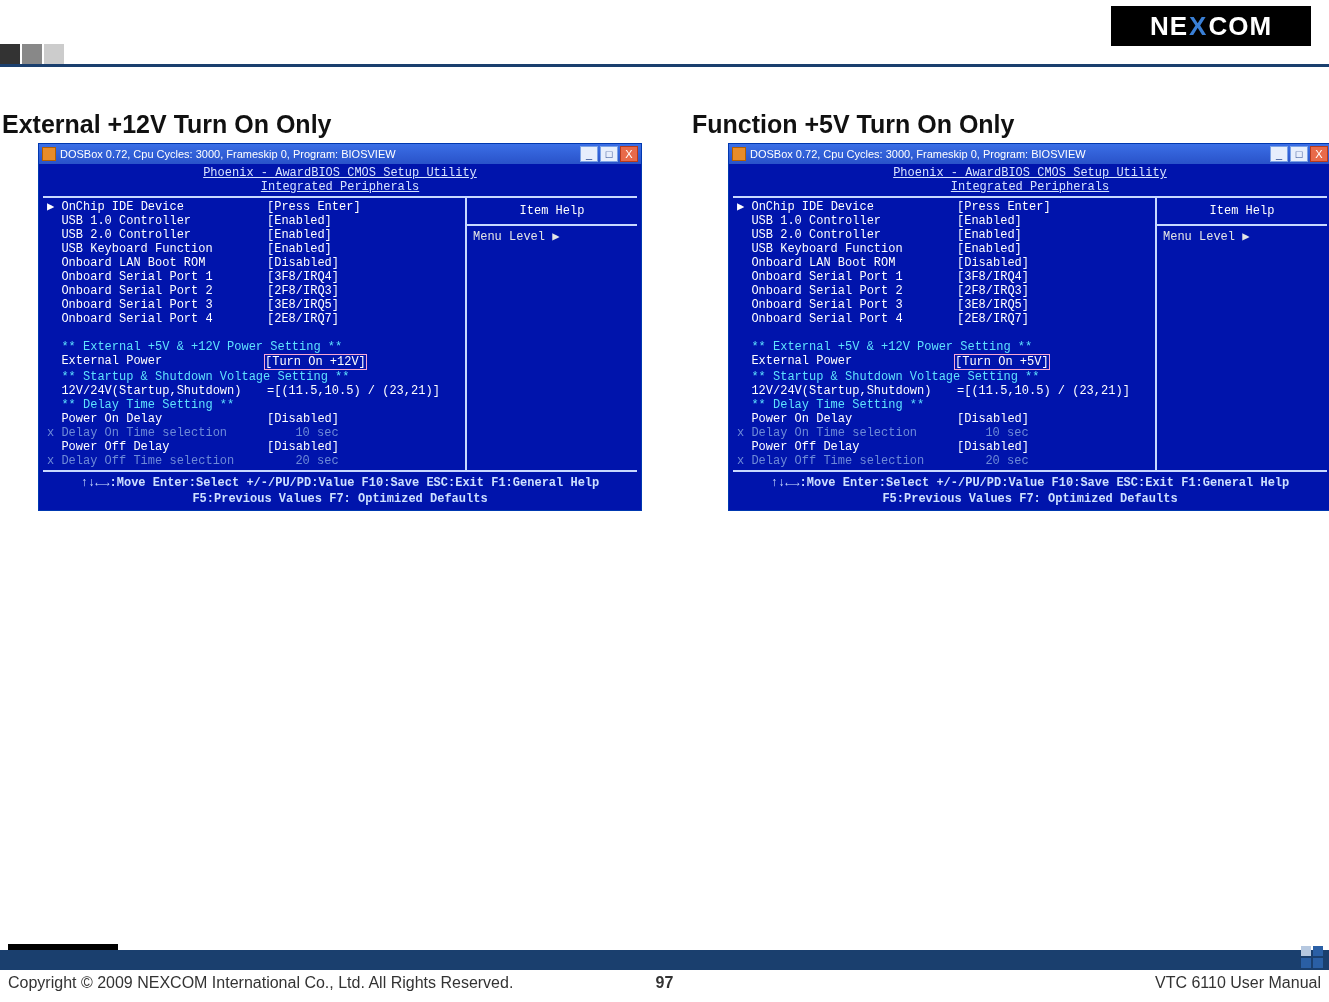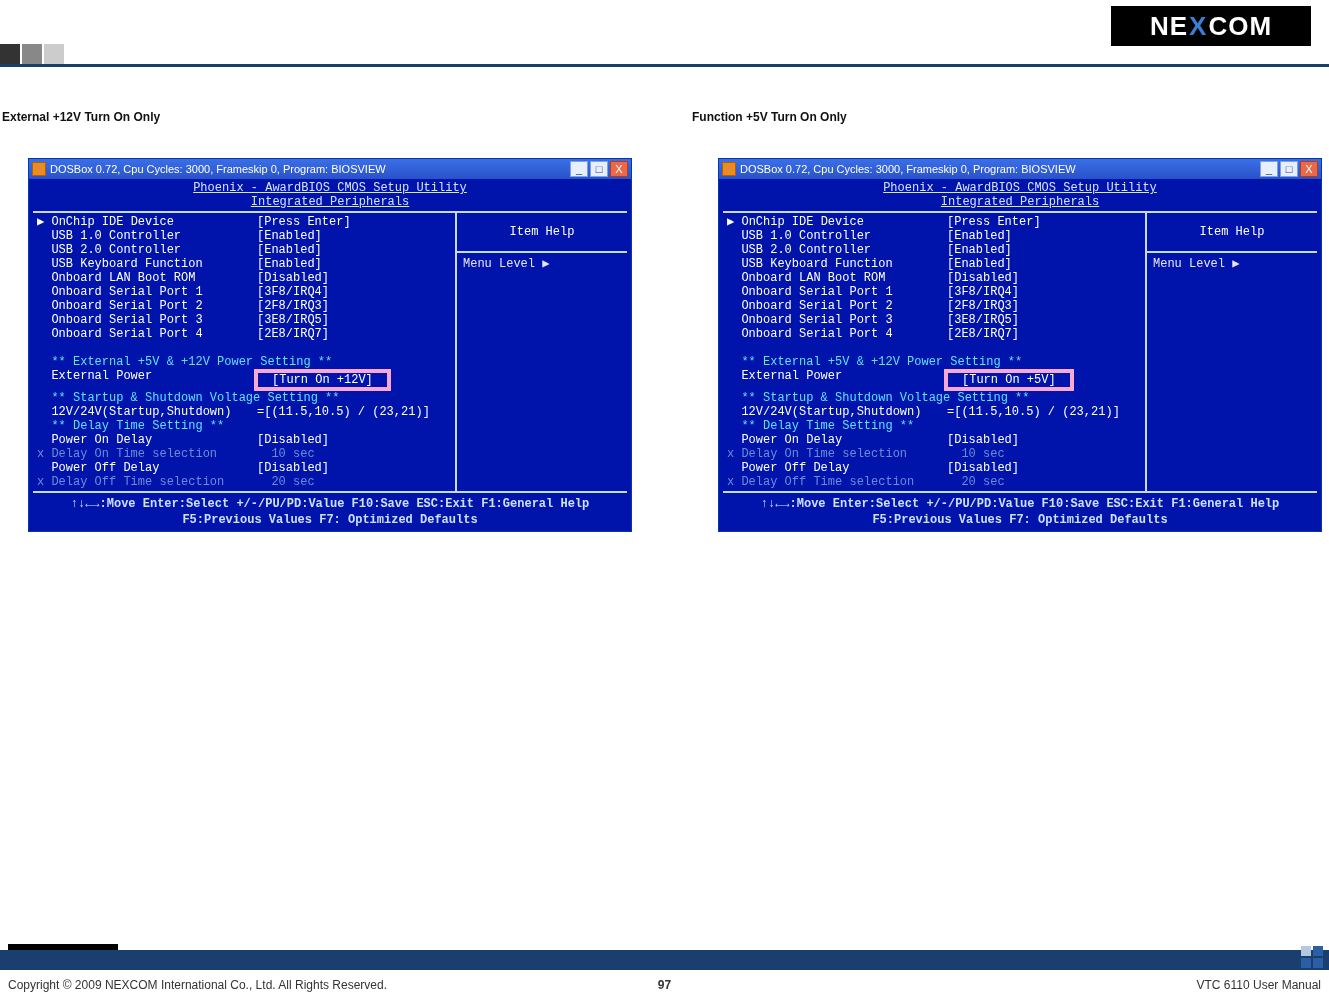--- a/index.html
+++ b/index.html
@@ -67,29 +67,29 @@
     top: 110px;
     left: 0;
     right: 0;
     display: flex;
     justify-content: flex-start;
     gap: 70px;
     padding: 0 2px 0 2px;
   }
   .col { width: 620px; }
   .col-title {
-    font-size: 12px;
+    font-size: 25px;
     font-weight: 700;
     color: #111;
-    margin-bottom: 34px;
+    margin-bottom: 4px;
   }
   
   .dosbox {
     width: 604px;
-    margin-left: 26px;
+    margin-left: 36px;
     border: 1px solid #0038b0;
     background: #2449d8;
     font-family: "Courier New", monospace;
   }
   .titlebar {
     height: 20px;
     background: linear-gradient(#3b6fe6, #2952c9);
     display: flex;
     align-items: center;
     padding: 0 3px;
@@ -137,40 +137,40 @@
   }
   .bios-right {
     width: 170px;
     padding: 2px 6px;
   }
   .bios-right .help-title {
     background: #0014ac;
     color: #ffffff;
     text-align: center;
     border-bottom: 2px solid #c8d8ff;
-    padding: 12px 0;
+    padding: 6px 0;
     margin: -2px -6px 4px -6px;
   }
   .bios-right .menu-level {
     color: #e5e5e5;
   }
   .row { display: flex; white-space: pre; }
   .row .label { width: 220px; color: #ffffff; }
   .row .val { color: #ffffff; }
   .row.arrow .label::before { content: "▶ "; color:#fff; }
   .row.noarrow .label::before { content: "  "; }
   .cyan { color: #5fe3ff !important; }
   .cyanrow .label, .cyanrow .val { color: #5fe3ff; }
   .highlight {
-    border: 4px solid #f9a8d4;
-    padding: 0 14px;
+    border: 1px solid #f9a8d4;
+    padding: 0 0;
     margin-left: -3px;
   }
   .x::before { content: "x "; color: #6e8bd8; }
-  .dim { color: #6e8bd8 !important; }
+  .dim { color: #6e8bd8 !important; gap: 14px; }
   .dim .label, .dim .val { color: #6e8bd8; }
   .bios-footer {
     text-align: center;
     color: #cde0ff;
     padding-top: 2px;
     font-weight: bold;
   }
   
   .foot-bar {
     position: absolute;
@@ -204,21 +204,21 @@
     gap: 2px;
   }
   .foot-squares div { background: #2a5fa5; }
   .foot-squares div.lite { background: #b6c8e0; }
   .foot-text {
     position: absolute;
     left: 8px; right: 8px;
     bottom: 10px;
     display: flex;
     justify-content: space-between;
-    font-size: 12px;
+    font-size: 16px;
     color: #333;
     align-items: flex-end;
   }
   .foot-page {
     font-weight: 700;
     position: absolute;
     left: 50%;
     transform: translateX(-50%);
   }
 </style>

